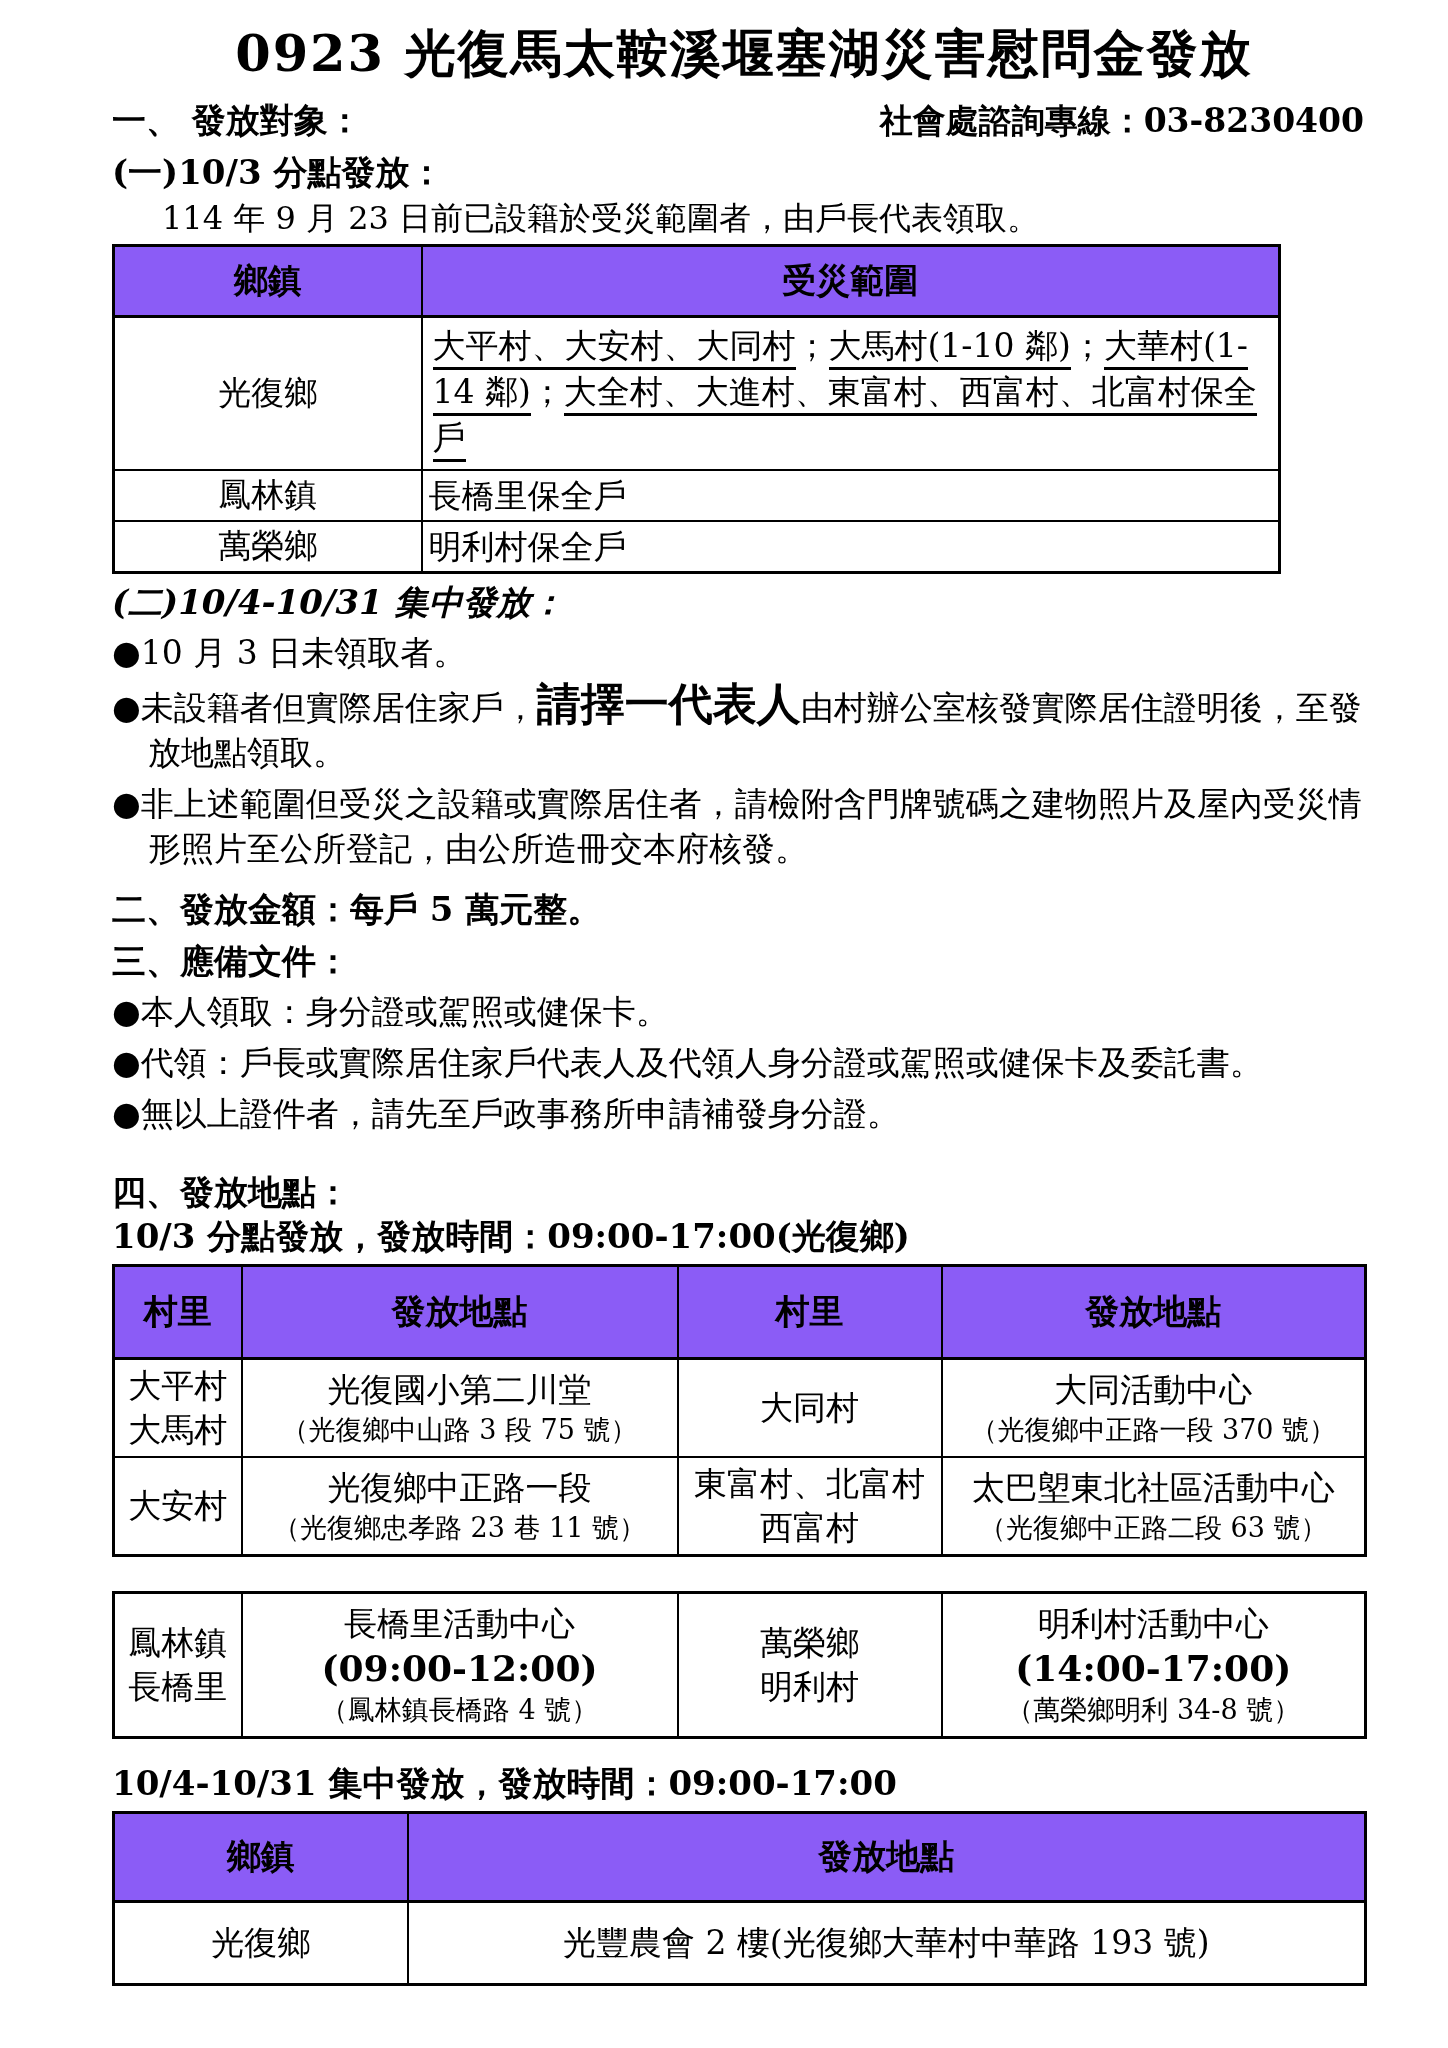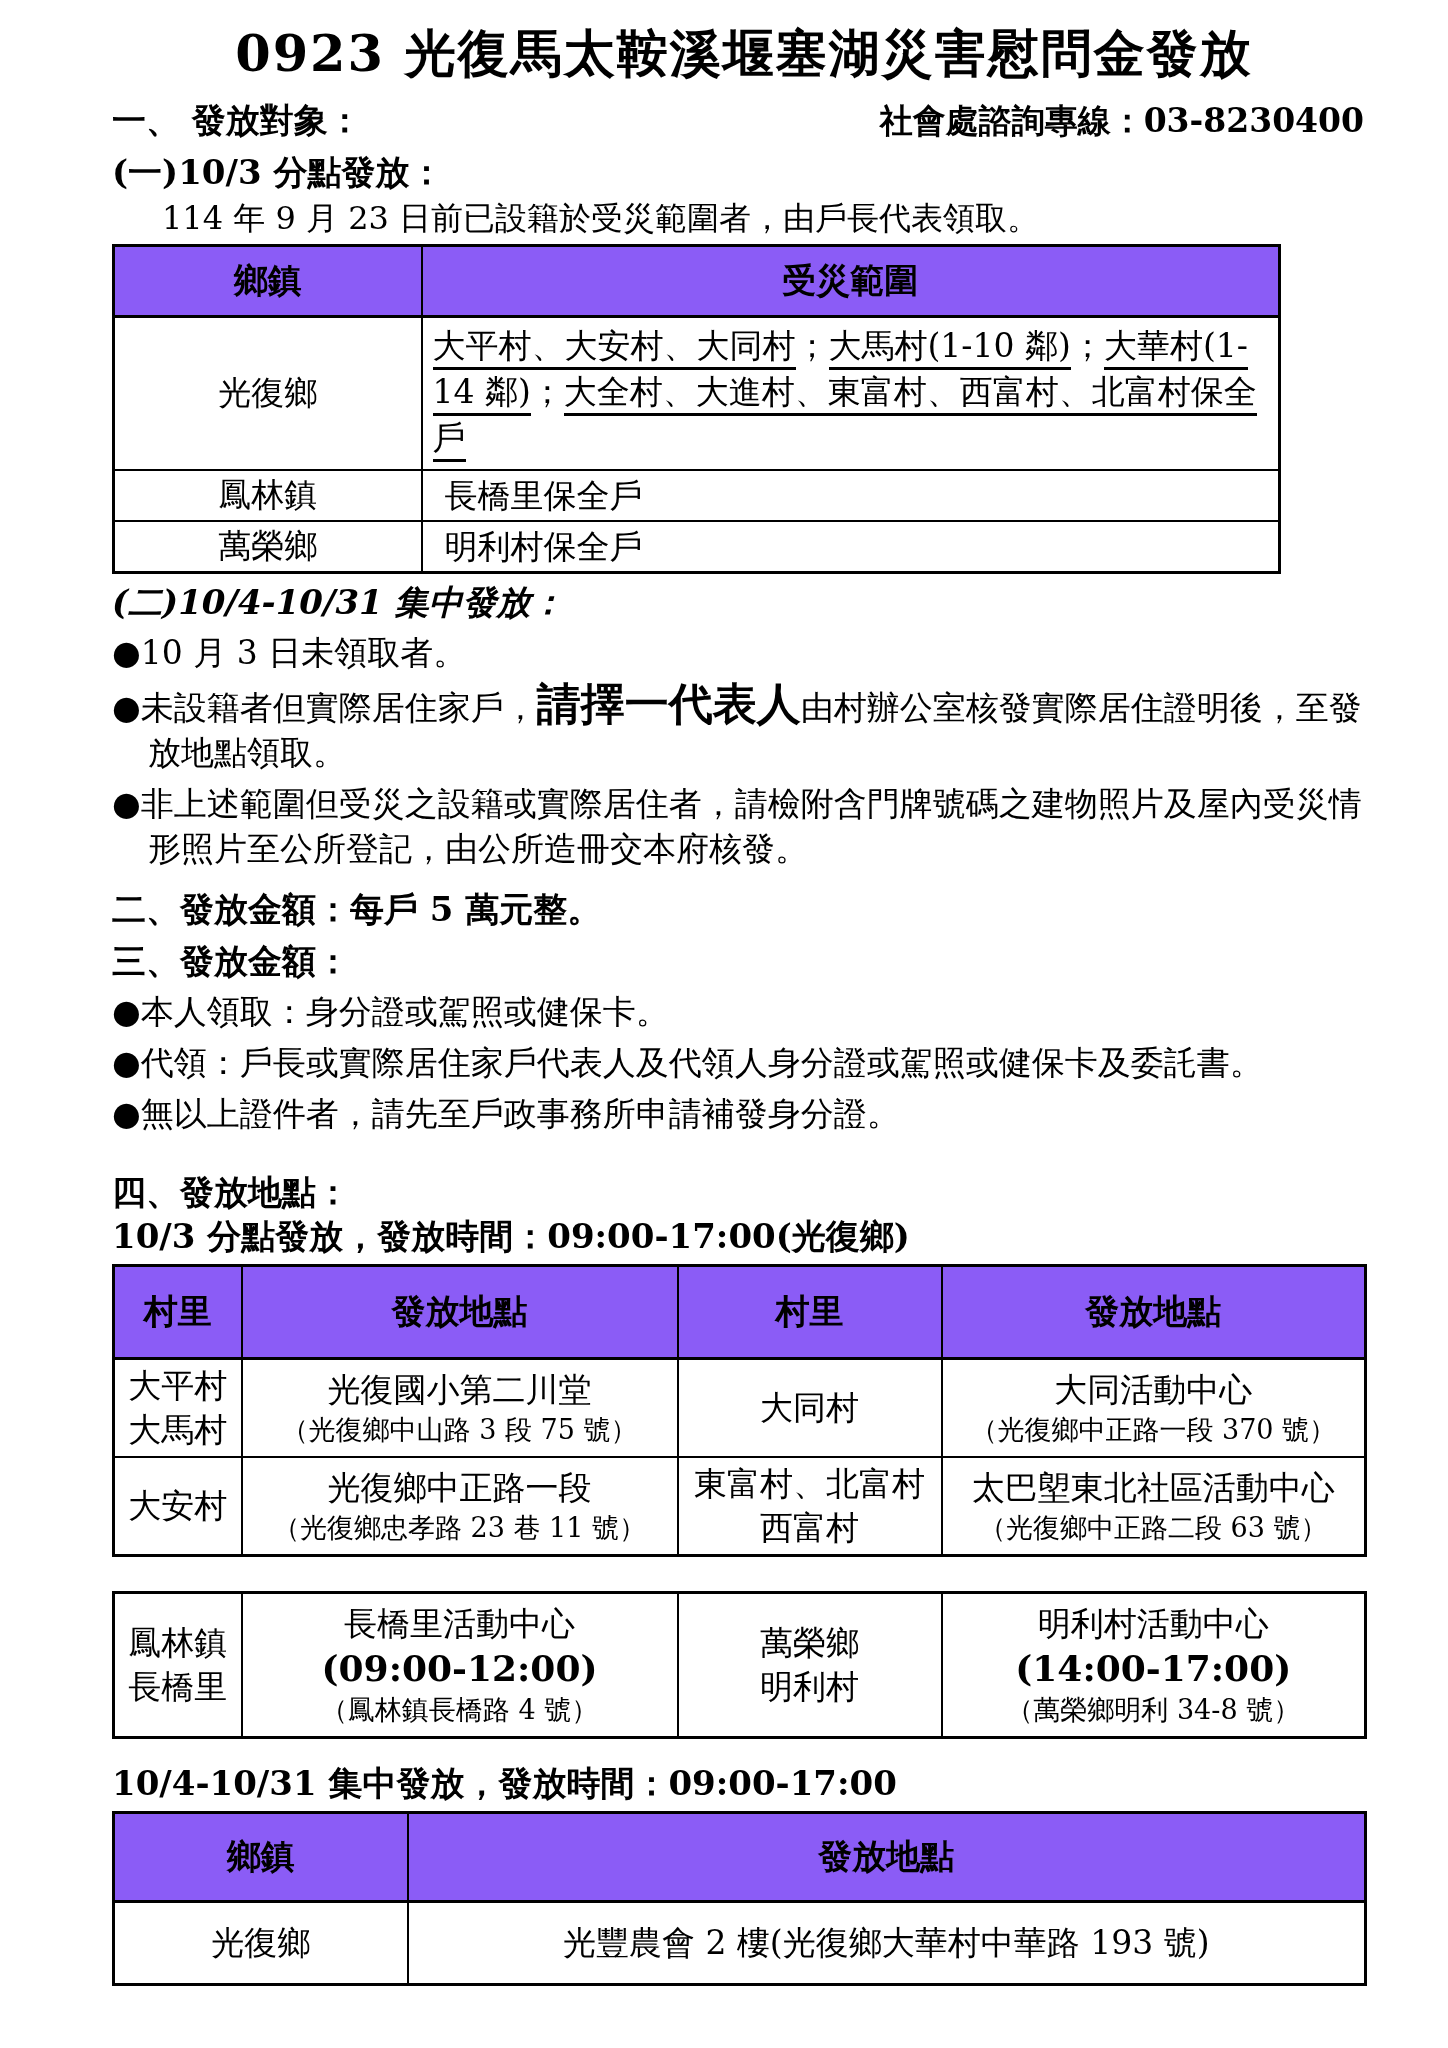--- a/index.html
+++ b/index.html
@@ -35,21 +35,21 @@
   table { border-collapse:collapse; table-layout:fixed; border:3px solid #000; }
   th, td { border:2px solid #000; }
   th { background:#8b5cf6; font-weight:bold; font-size:34px; border-bottom:3px solid #000; }
 
   
   .t1 { width:1166px; margin-top:4px; }
   .t1 th { padding:11px 0; text-align:center; }
   .t1 .town { width:308px; text-align:center; font-size:33px; vertical-align:middle; }
   .t1 .range { font-size:33px; line-height:46px; text-align:left; padding:5px 10px 8px 10px; vertical-align:middle; }
   .t1 .slim  { padding:2px 0; }
-  .t1 .slimr { padding:2px 22px; line-height:42px; }
+  .t1 .slimr { padding:2px 6px; line-height:42px; }
   .u { border-bottom:3px solid #000; padding-bottom:2px; }
 
   
   .bullet { font-size:33px; line-height:45px; padding-left:36px; text-indent:-36px; margin-top:6px; }
   .bold-big { font-size:44px; font-weight:bold; line-height:45px; }
 
   .gap-lg { margin-top:16px; }
 
   
   .t2 { width:1252px; margin-top:6px; }
@@ -107,21 +107,21 @@
     </tr>
   </tbody>
     </table>
 
   <div class="h-sub" style="font-style:italic;">(二)10/4-10/31 集中發放：</div>
   <div class="bullet">●10 月 3 日未領取者。</div>
   <div class="bullet"><span>●未設籍者但實際居住家戶，</span><span class="bold-big">請擇一代表人</span><span>由村辦公室核發實際居住證明後，至發放地點領取。</span></div>
   <div class="bullet">●非上述範圍但受災之設籍或實際居住者，請檢附含門牌號碼之建物照片及屋內受災情形照片至公所登記，由公所造冊交本府核發。</div>
 
   <div class="h-main gap-lg">二、發放金額：每戶 5 萬元整。</div>
-  <div class="h-main" style="margin-top:8px;">三、發放金額：</div>
+  <div class="h-main" style="margin-top:8px;">三、應備文件：</div>
   <div class="bullet">●本人領取：身分證或駕照或健保卡。</div>
   <div class="bullet">●代領：戶長或實際居住家戶代表人及代領人身分證或駕照或健保卡及委託書。</div>
   <div class="bullet">●無以上證件者，請先至戶政事務所申請補發身分證。</div>
 
   <div class="h-main" style="margin-top:34px;">四、發放地點：</div>
   <div class="h-sub" style="margin-top:0;">10/3 分點發放，發放時間：09:00-17:00(光復鄉)</div>
 
   <table class="t2">
     <colgroup>
         <col style="width:128px">

